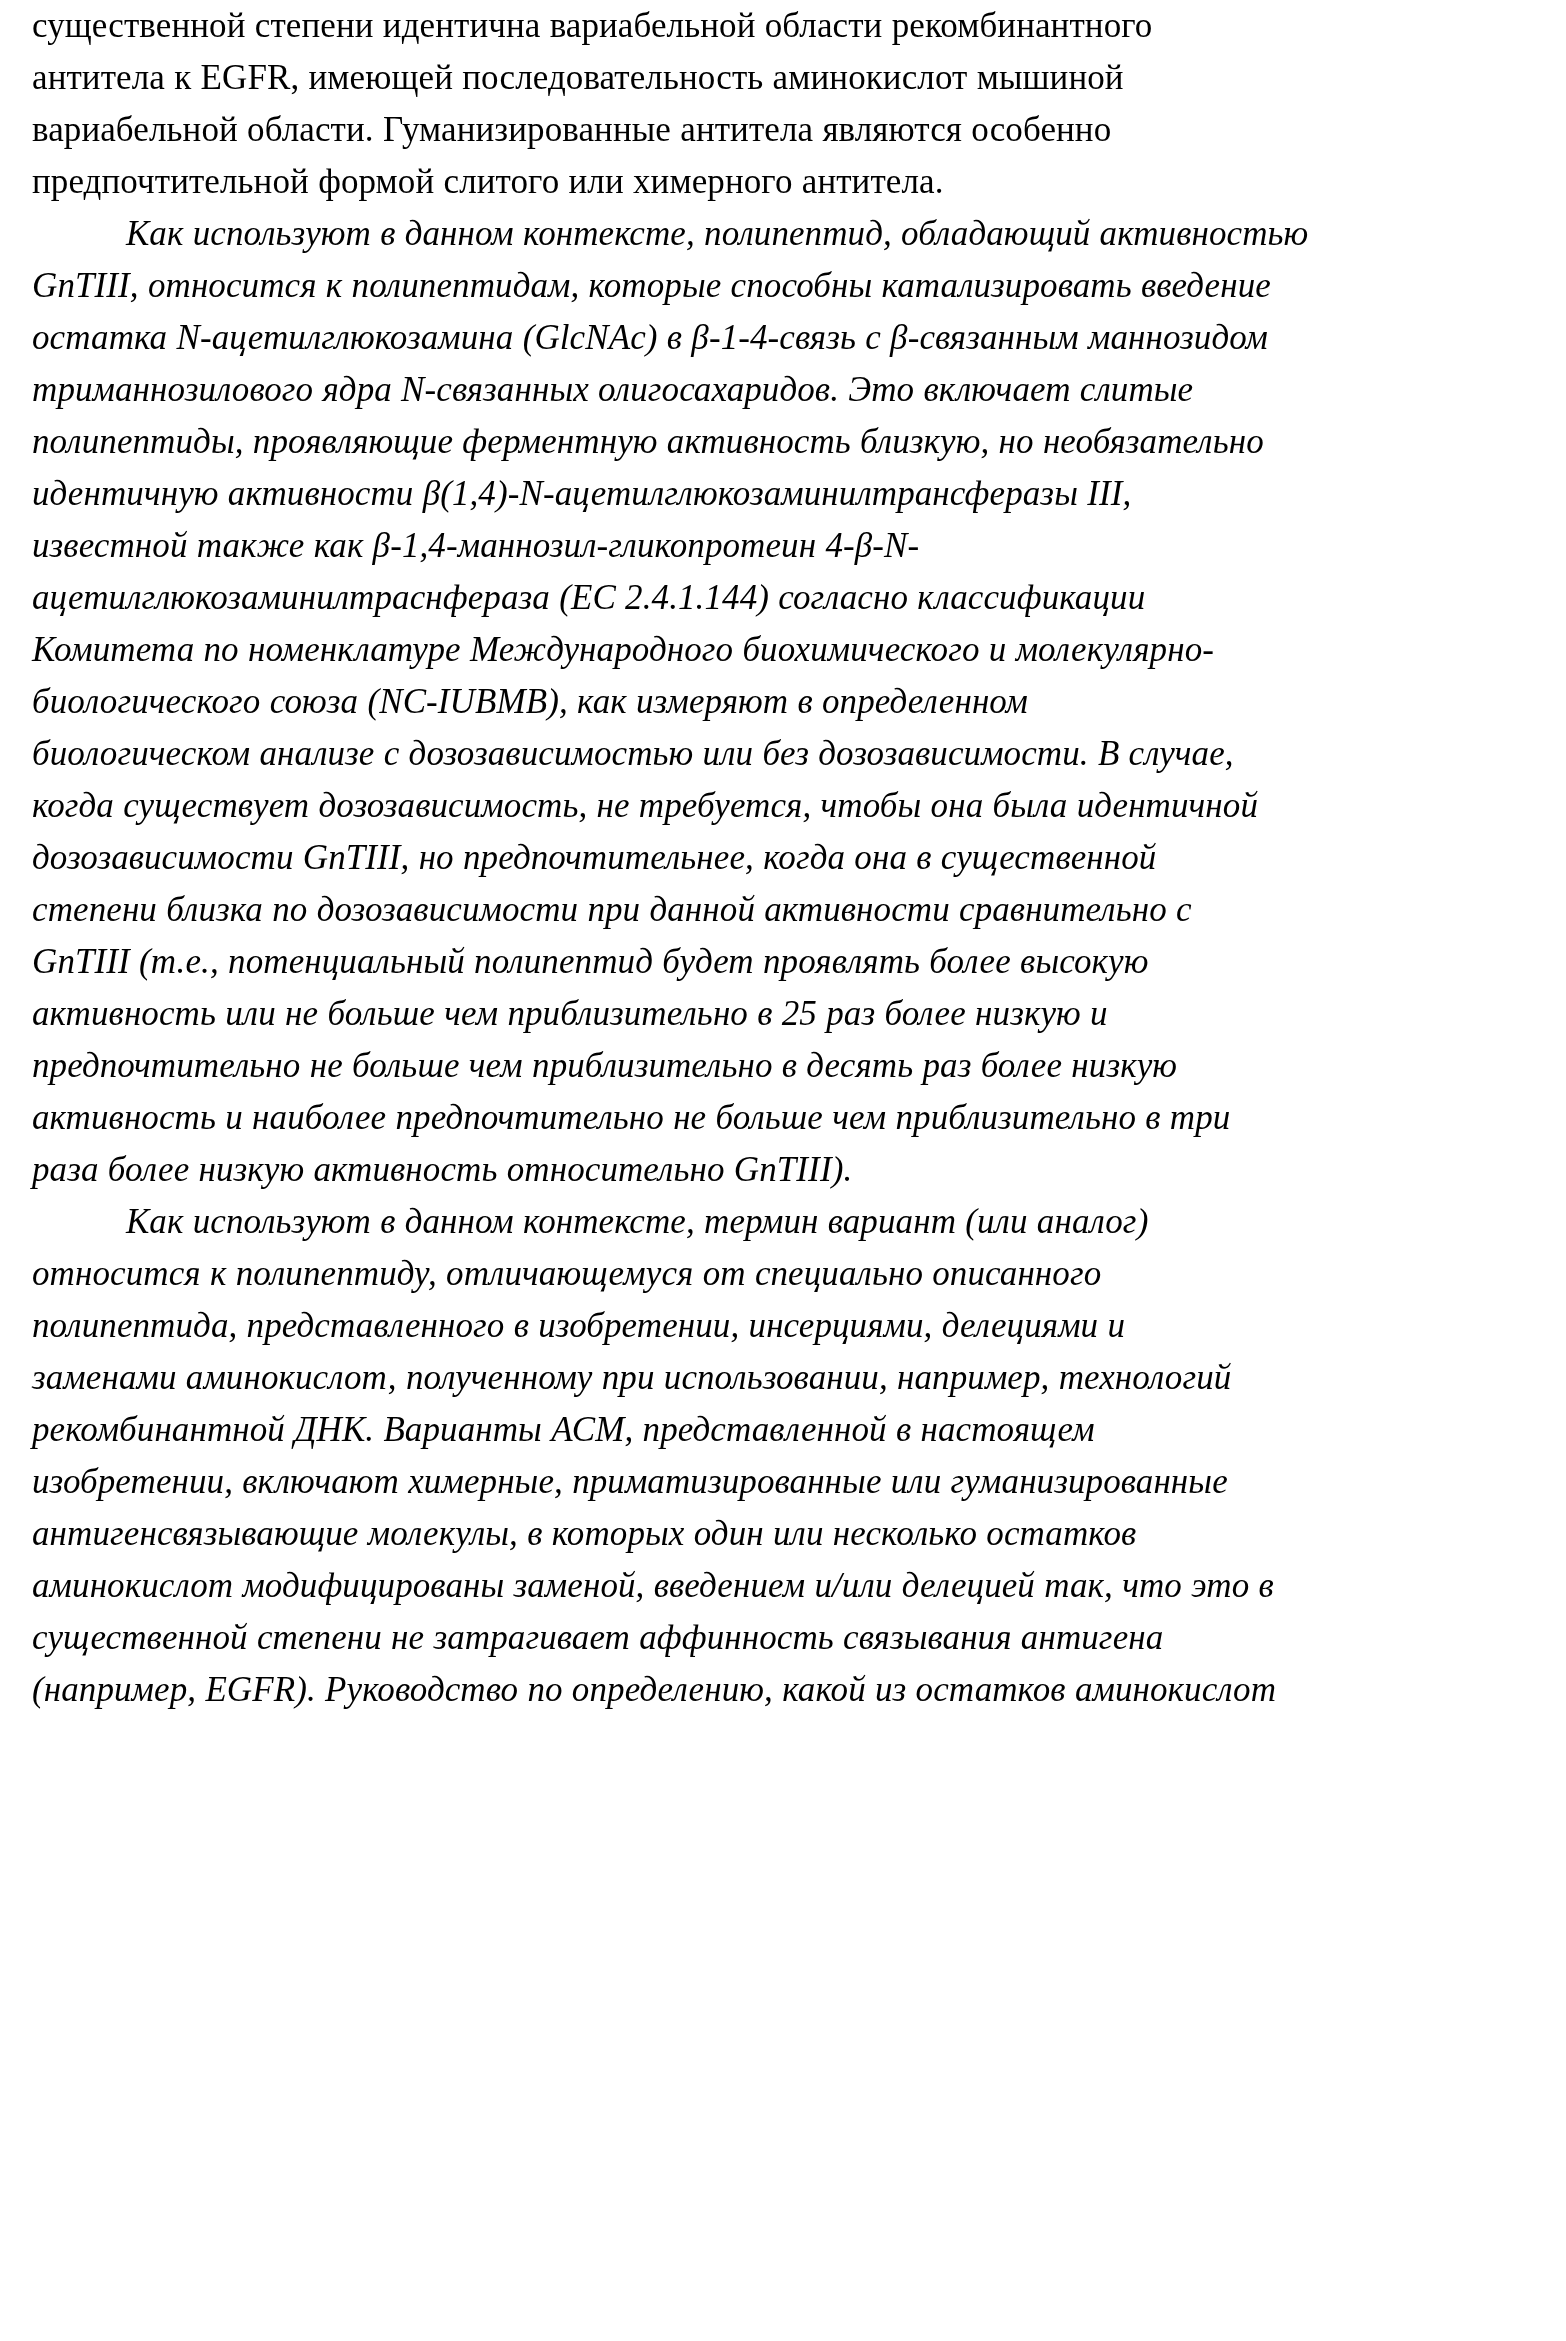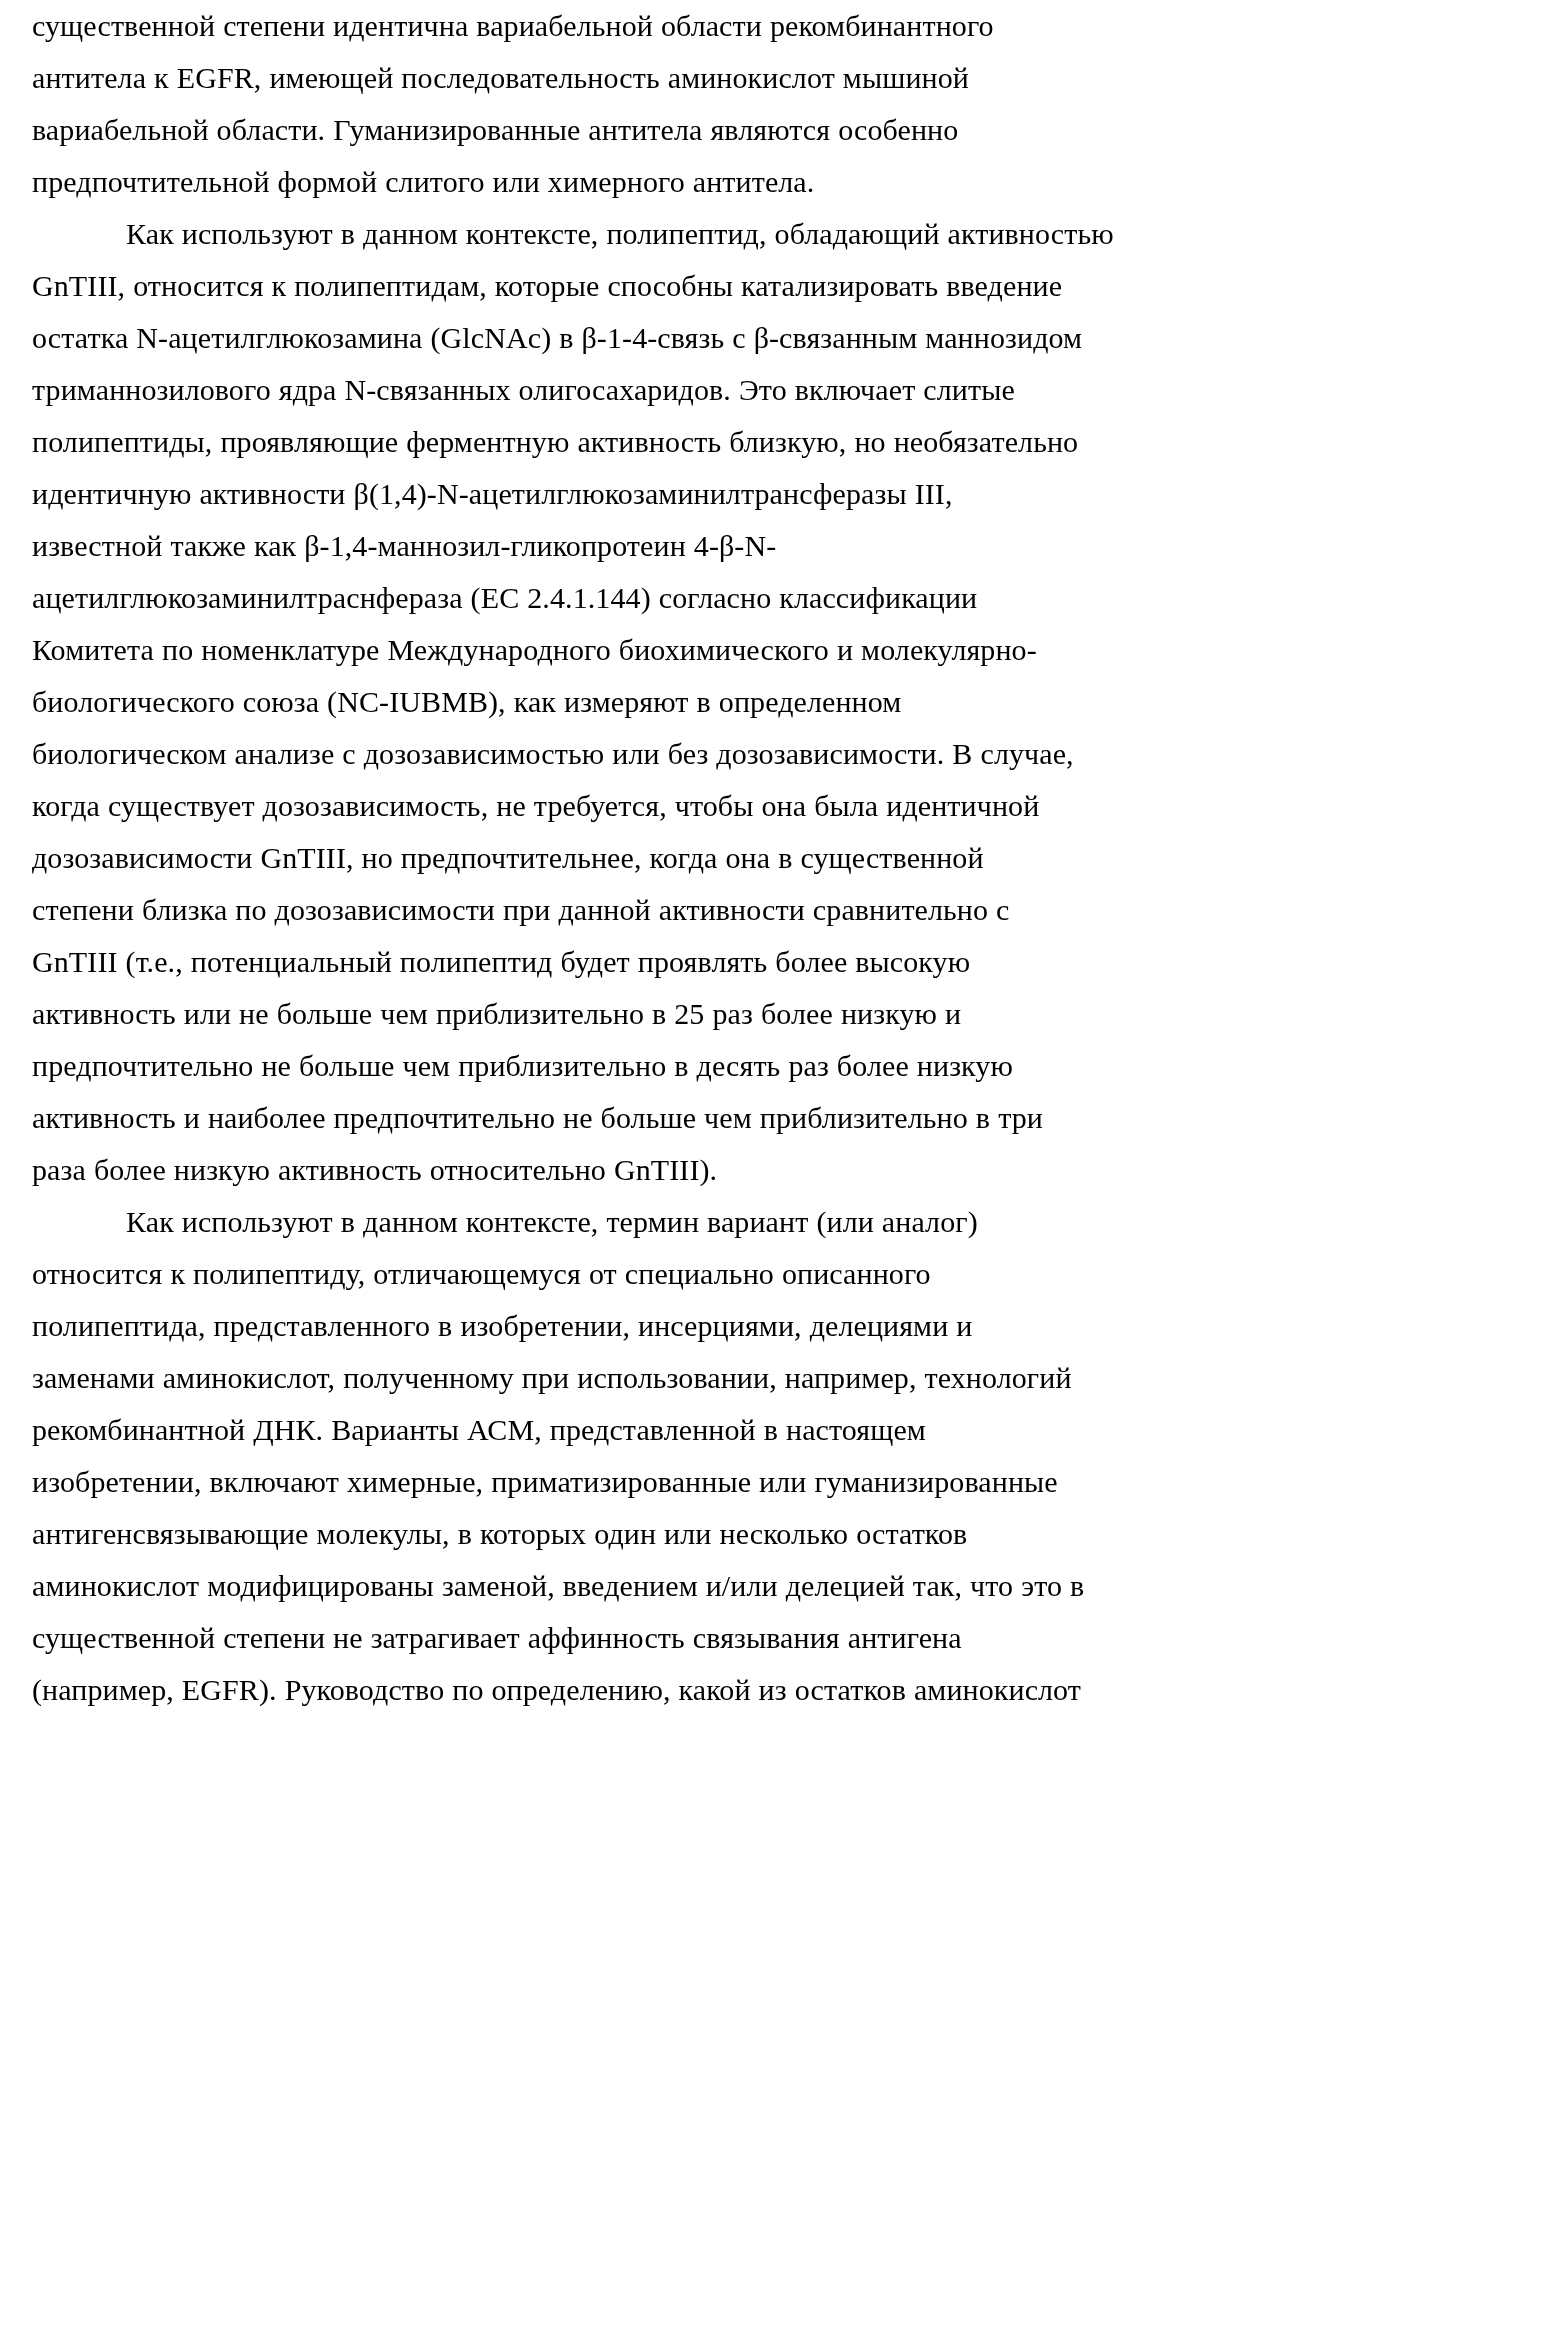--- a/index.html
+++ b/index.html
@@ -23,30 +23,31 @@
   }
   .doc-body {
     position: absolute;
     left: 32px;
     top: 0px;
     width: 1510px;
   }
   p.para {
     margin: 0;
     padding: 0;
-    font-size: 30px;
+    font-size: 35px;
     line-height: 52px;
     text-align: left;
     text-indent: 0;
     word-spacing: 0.4px;
     letter-spacing: 0.1px;
     white-space: pre-wrap;
   }
   p.para.indented {
     text-indent: 94px;
+    font-style: italic;
   }
   
   p.para.continuation {
     padding-top: 0;
   }
 </style>
 </head>
 <body>
 
 <div id="page">

